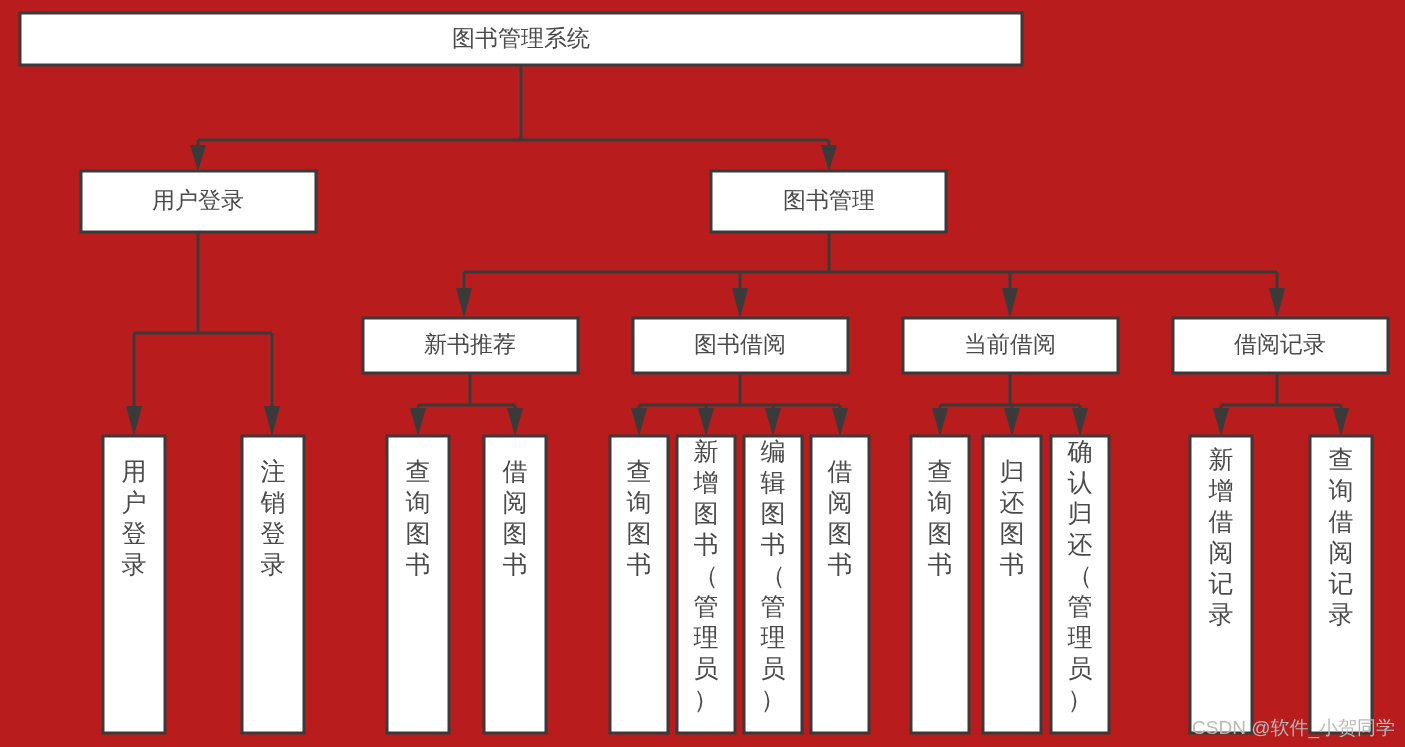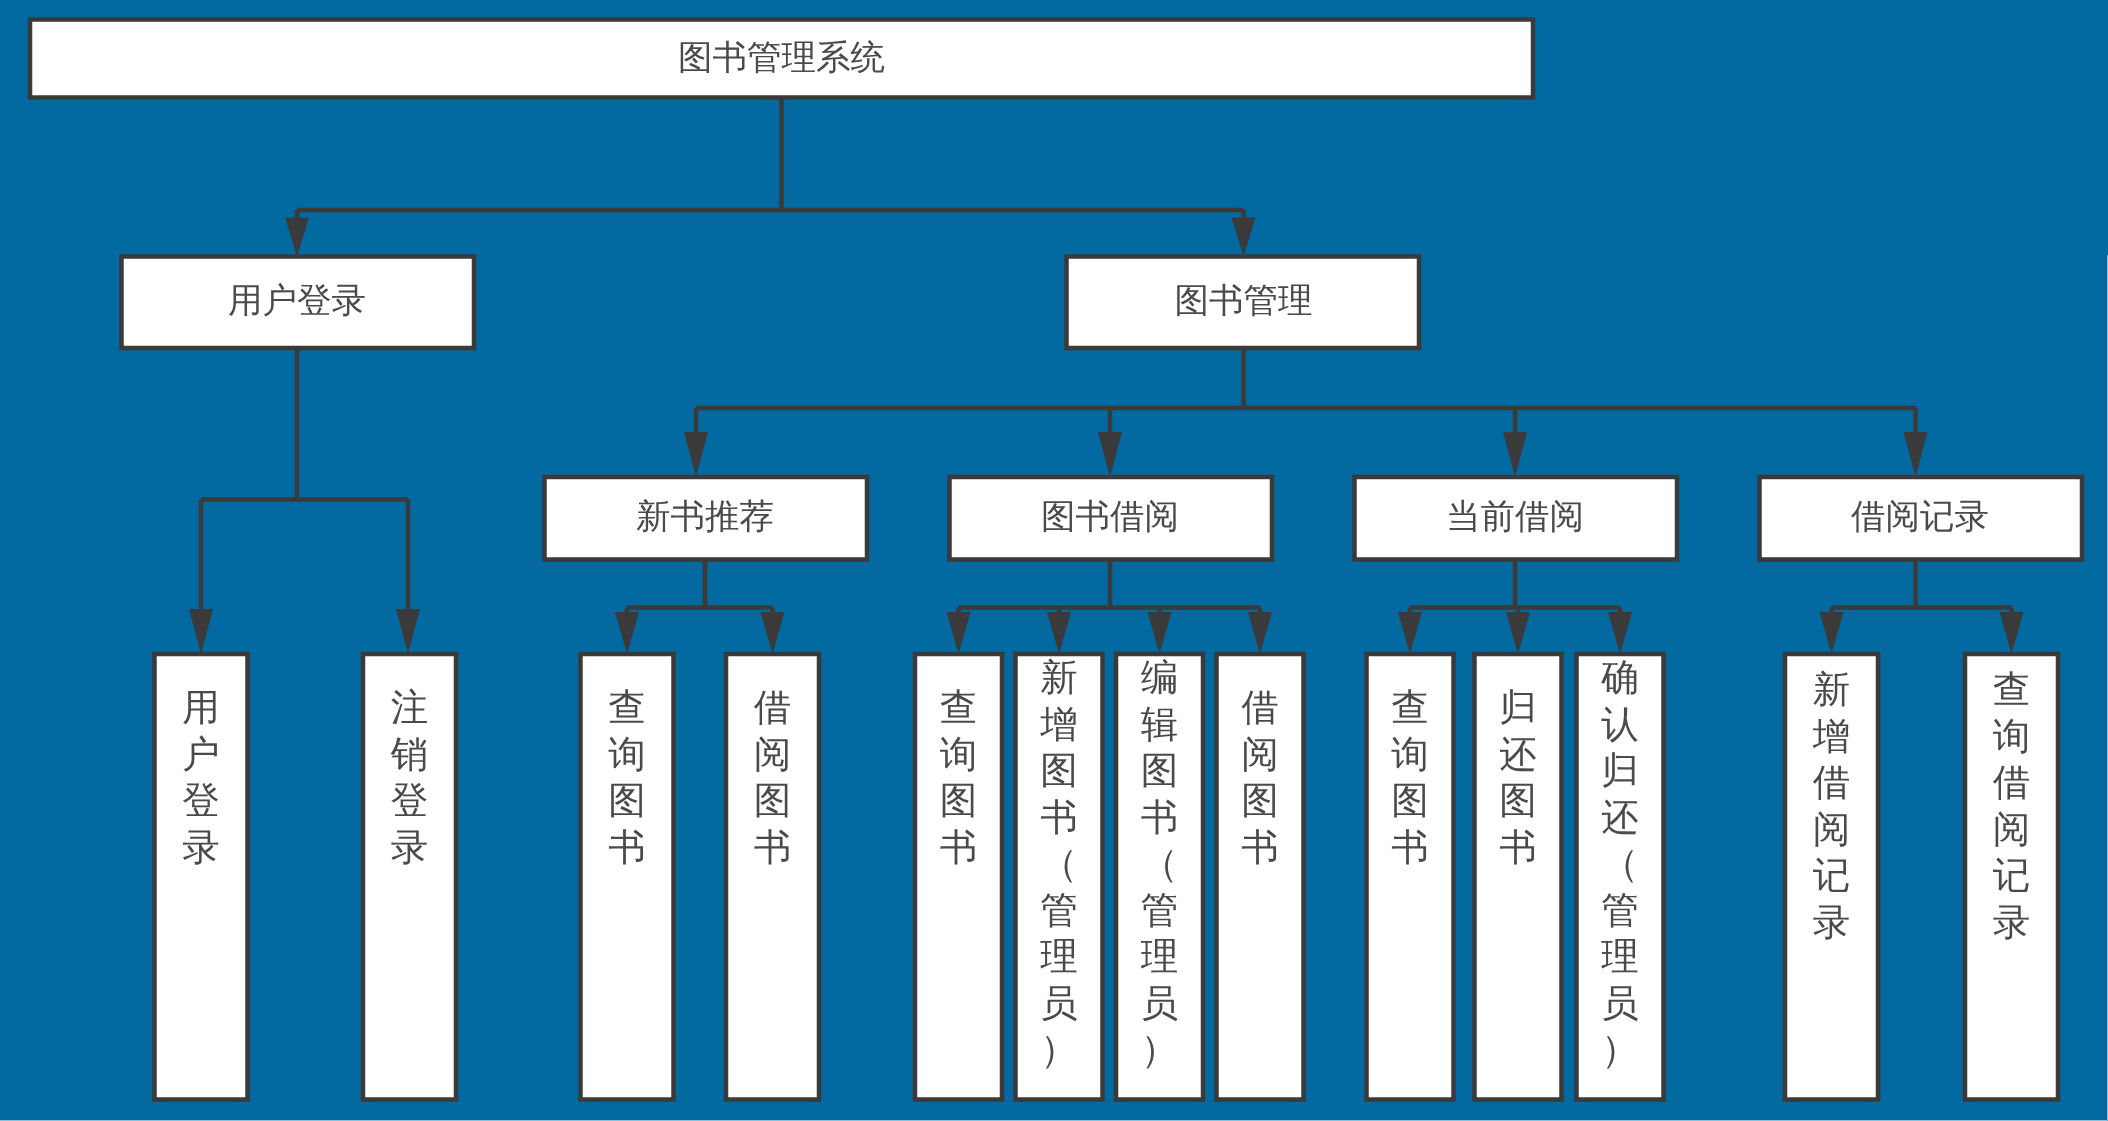--- a/index.html
+++ b/index.html
@@ -7,21 +7,21 @@
     padding: 0;
     background: #ffffff;
   }
   body {
     font-family: "Liberation Sans", "DejaVu Sans", sans-serif;
   }
   #diagram-root {
     position: relative;
     width: 1405px;
     height: 747px;
-    background: #0369a1;
+    background: #b91c1c;
     overflow: hidden;
   }
   svg.diagram-svg {
     position: absolute;
     left: 0;
     top: 0;
     width: 1405px;
     height: 747px;
   }
   .node-rect {
@@ -226,14 +226,15 @@
       <rect class="node-rect" x="1190" y="436" width="62" height="297"></rect>
       <text class="node-label-vertical" x="1221" y="468"><tspan x="1221" dy="0">新</tspan><tspan x="1221" dy="31">增</tspan><tspan x="1221" dy="31">借</tspan><tspan x="1221" dy="31">阅</tspan><tspan x="1221" dy="31">记</tspan><tspan x="1221" dy="31">录</tspan></text>
     </g>
     <g>
       <rect class="node-rect" x="1310" y="436" width="62" height="297"></rect>
       <text class="node-label-vertical" x="1341" y="468"><tspan x="1341" dy="0">查</tspan><tspan x="1341" dy="31">询</tspan><tspan x="1341" dy="31">借</tspan><tspan x="1341" dy="31">阅</tspan><tspan x="1341" dy="31">记</tspan><tspan x="1341" dy="31">录</tspan></text>
     </g>
 
   </svg>
 
+  <div class="watermark">CSDN @软件_小贺同学</div>
 
 </div>
 
 </body></html>

